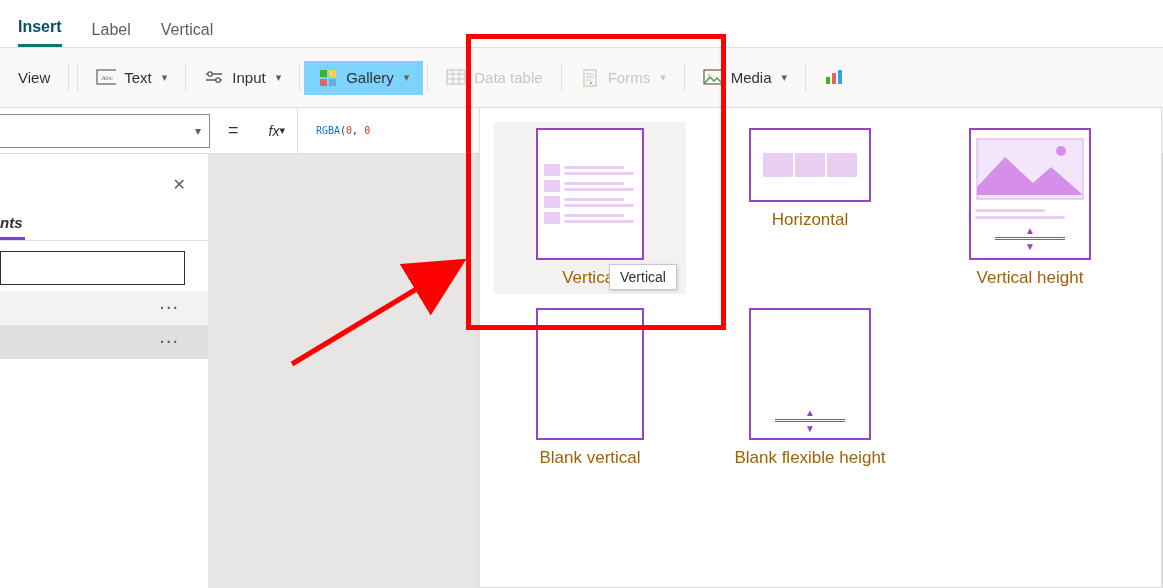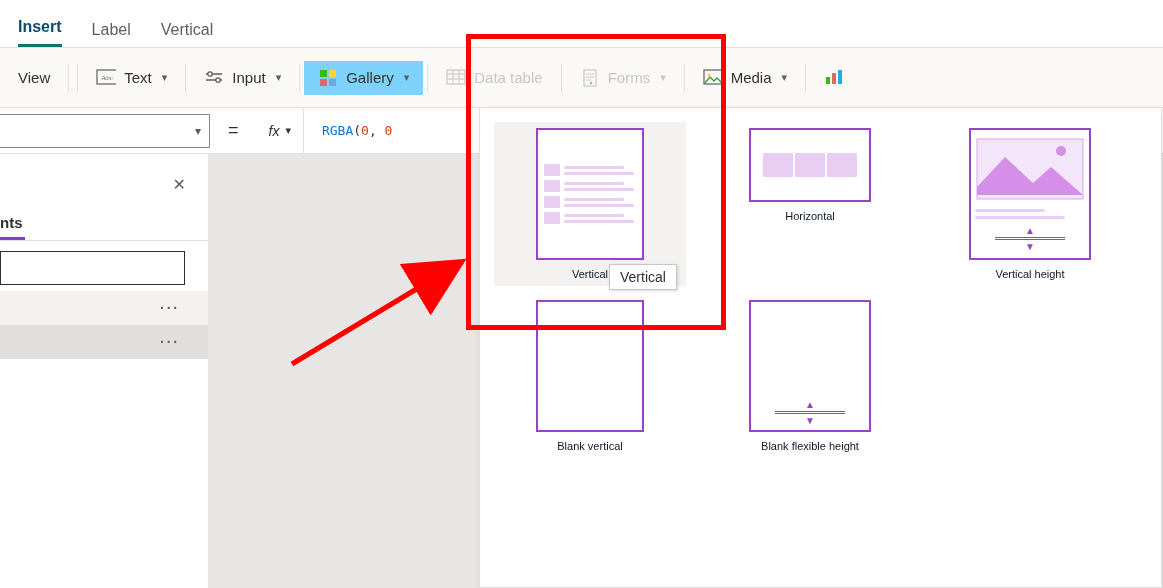--- a/index.html
+++ b/index.html
@@ -81,26 +81,26 @@
     width:210px; height:34px;
     border:1px solid #8a8886;
     border-left:none;
     display:flex; align-items:center; justify-content:flex-end;
     padding-right:8px;
     font-size:14px;
   }
   .prop-dropdown .chev { font-size:12px; color:#605e5c; }
   .eq { padding:0 18px; font-size:18px; color:#323130; }
   .fx-area {
-    display:flex; align-items:center; gap:6px;
+    display:flex; align-items:center; 
     padding:0 12px; color:#323130; font-style: italic;
     border-right: 1px solid #e1dfdd; height:100%;
   }
   .fx-area .chev { font-size:11px; font-style:normal;}
-  .formula-text { padding-left:18px; font-family: Consolas, monospace; font-size:13px;}
+  .formula-text { padding-left:18px; font-family: Consolas, monospace; font-size:10px;}
   .fn { color:#0078d4;}
   .paren { color:#333;}
   .num { color:#d83b01;}
   .comma{color:#333;}
 
   
   .left-pane {
     position:absolute;
     left:0; top:154px;
     width:208px;
@@ -112,20 +112,21 @@
     padding-right:22px;
   }
   .close-x { font-size:16px; color:#605e5c; cursor:pointer; }
   .pane-tab {
     font-size:15px;
     padding: 0 2px 6px 0;
     margin-left:-2px;
     border-bottom:3px solid #7c3fd9;
     display:inline-block;
     font-weight:600;
+    font-style:italic;
   }
   .pane-tabs-holder { padding-left:2px; border-bottom:1px solid #e1dfdd; padding-bottom:0;}
   .search-box {
     margin:10px 10px 6px 0;
     border:1px solid #323130;
     height:34px;
     width:185px;
   }
   .tree-item {
     height:34px; display:flex; align-items:center; justify-content:flex-end;
@@ -179,21 +180,21 @@
     flex-direction:row;
     align-items:center;
     gap:2px;
     padding:6px 4px;
   }
   .gallery-thumb.flex {
     width:122px; height:132px;
     padding:4px;
   }
   .gallery-thumb.blank { }
-  .gallery-label { font-size:11px; text-align:center; color:#0f172a;}
+  .gallery-label { font-size:17px; text-align:center; color:#a16207;}
   .g-row { display:flex; align-items:center; gap:4px;}
   .g-img { width:16px; height:12px; background:#e9cdf2; border-radius:1px; position:relative;}
   .g-img.big { width:30px; height:24px;}
   .g-lines { display:flex; flex-direction:column; gap:3px;}
   .g-line { height:3px; background:#e9cdf2; border-radius:2px;} .g-line.w2{width:60px;} .g-line.w3{width:70px;} .g-line.w4{width:90px;}
   .flex-drag {
     display:flex; flex-direction:column; align-items:center; gap:1px; margin-top:2px;
     color:#9943c6; font-size:10px;
   }
   .flex-hr { height:1px; background:#9943c6; width:70px;}

